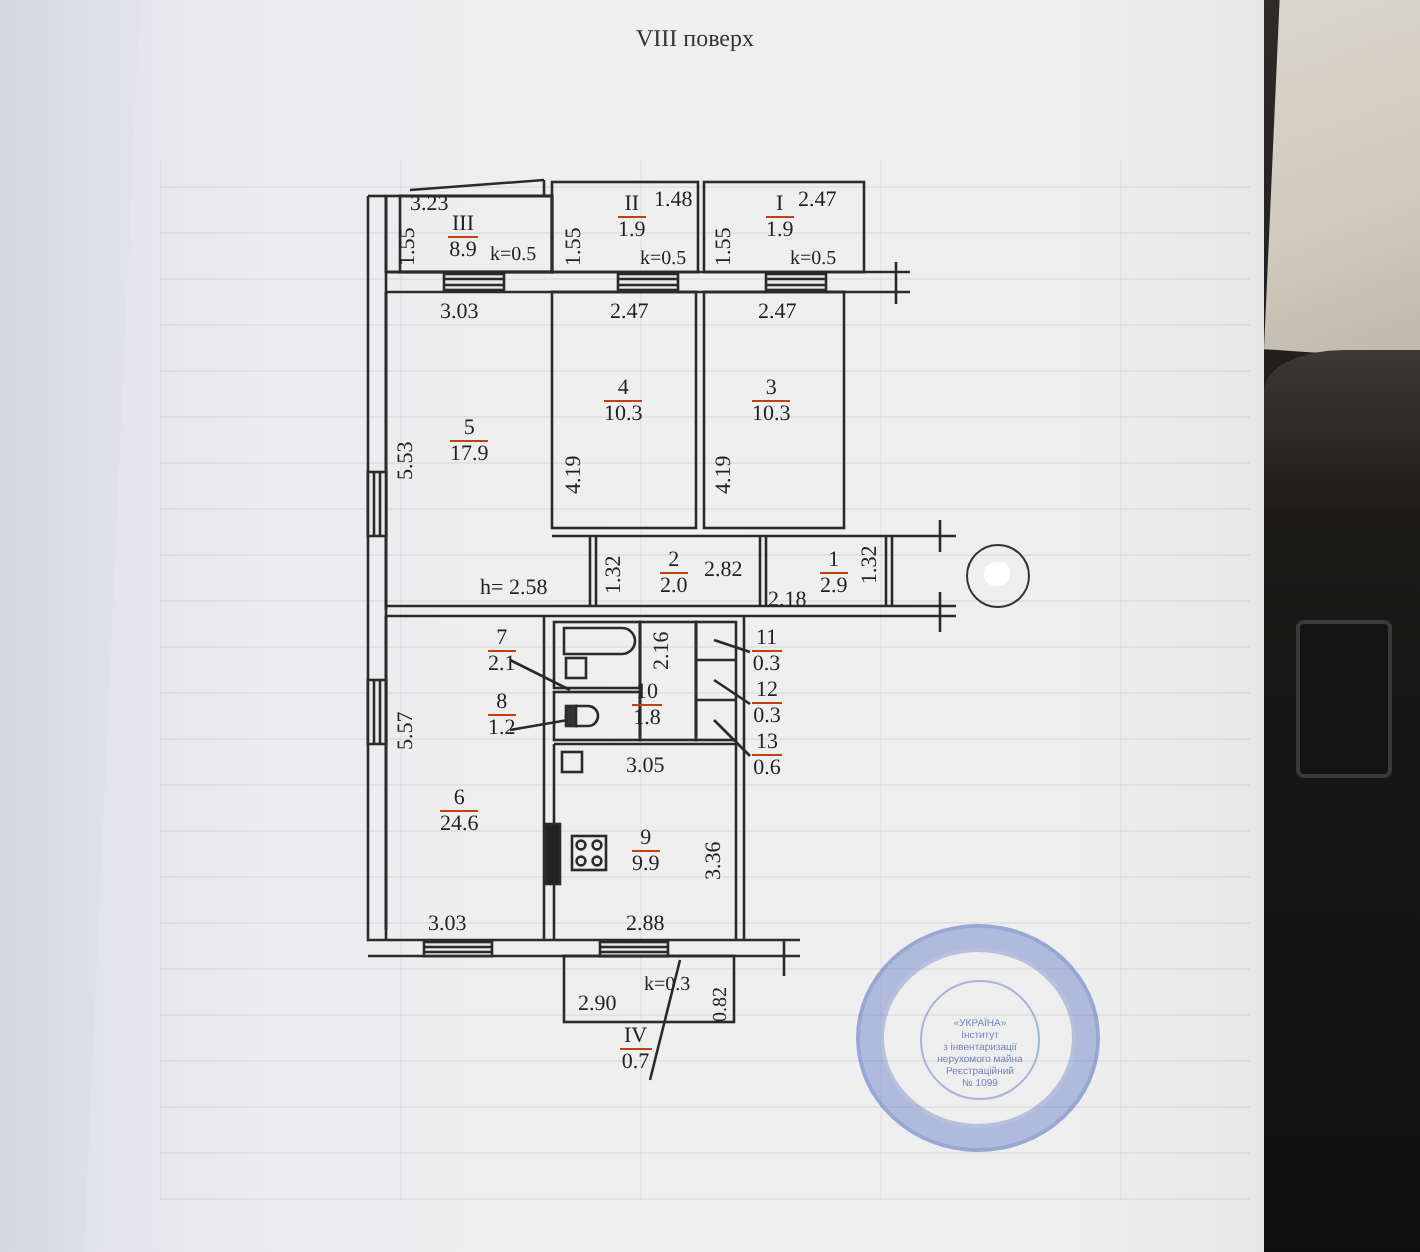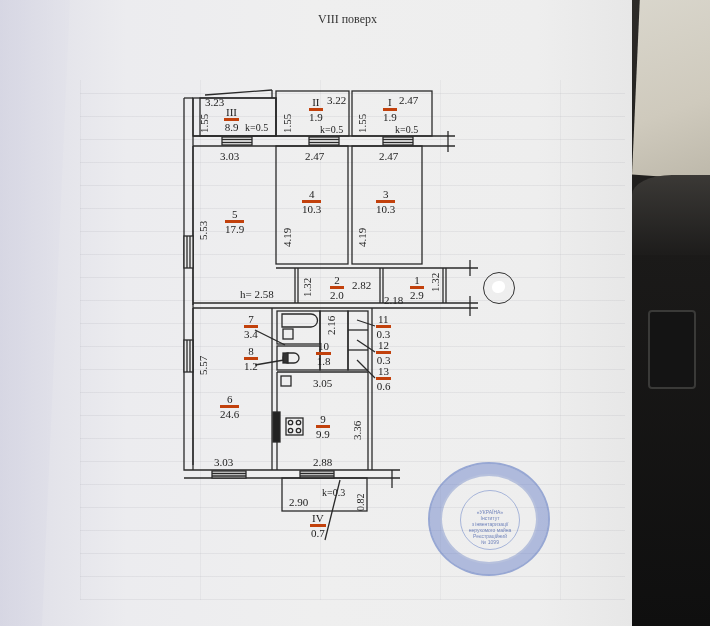--- a/index.html
+++ b/index.html
@@ -44,21 +44,21 @@
   }
   .floor-title {
     position:absolute; left:318px; top:12px; font-size:12px; color:#333;
   }
   .plan { position:absolute; left:0; top:0; width:710px; height:626px; }
   .lbl { position:absolute; font-size:11px; color:#222; line-height:11px; white-space:nowrap; }
   .lbl.v { transform:rotate(-90deg); transform-origin:left top; }
   .room {
     position:absolute; text-align:center; font-size:11px; color:#222; line-height:12px;
   }
-  .room .num { display:block; border-bottom:3px solid #c2410c; padding:0 2px; }
+  .room .num { display:block; border-bottom:1px solid #c2410c; padding:0 2px; }
   .room .area { display:block; }
   .stamp {
     position:absolute; left:428px; top:462px; width:118px; height:110px;
     border:2px solid rgba(80,110,190,.55); border-radius:50%;
     box-shadow: inset 0 0 0 10px rgba(120,140,210,.12), inset 0 0 0 12px rgba(80,110,190,.35);
   }
   .stamp-inner {
     position:absolute; left:30px; top:26px; width:58px; height:58px; border-radius:50%;
     border:1px solid rgba(80,110,190,.45);
   }
@@ -198,21 +198,21 @@
   <span class="area">8.9</span>
 </div>
 <div class="lbl" style="left:245px;top:122px;font-size:10px">k=0.5</div>
 <div class="lbl v" style="left:199px;top:133px">1.55</div>
 
 <div class="lbl v" style="left:282px;top:133px">1.55</div>
 <div class="room" style="left:309px;top:96px">
   <span class="num">II</span>
   <span class="area">1.9</span>
 </div>
-<div class="lbl" style="left:327px;top:95px">3.22</div>
+<div class="lbl" style="left:327px;top:95px">1.48</div>
 <div class="lbl" style="left:320px;top:124px;font-size:10px">k=0.5</div>
 
 <div class="lbl v" style="left:357px;top:133px">1.55</div>
 <div class="room" style="left:383px;top:96px">
   <span class="num">I</span>
   <span class="area">1.9</span>
 </div>
 <div class="lbl" style="left:399px;top:95px">2.47</div>
 <div class="lbl" style="left:395px;top:124px;font-size:10px">k=0.5</div>
 
@@ -247,21 +247,21 @@
 <div class="lbl" style="left:352px;top:280px">2.82</div>
 <div class="lbl" style="left:384px;top:295px">2.18</div>
 <div class="room" style="left:410px;top:274px">
   <span class="num">1</span>
   <span class="area">2.9</span>
 </div>
 <div class="lbl v" style="left:430px;top:292px">1.32</div>
 
 <div class="room" style="left:244px;top:313px">
   <span class="num">7</span>
-  <span class="area">3.4</span>
+  <span class="area">2.1</span>
 </div>
 <div class="room" style="left:244px;top:345px">
   <span class="num">8</span>
   <span class="area">1.2</span>
 </div>
 <div class="lbl v" style="left:326px;top:335px">2.16</div>
 <div class="room" style="left:316px;top:340px">
   <span class="num">10</span>
   <span class="area">1.8</span>
 </div>

